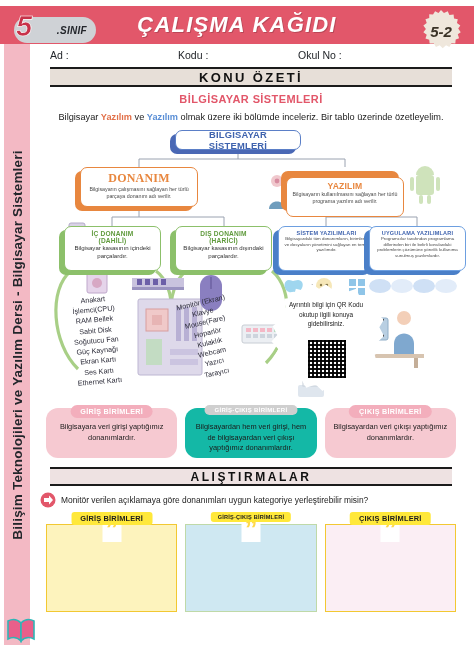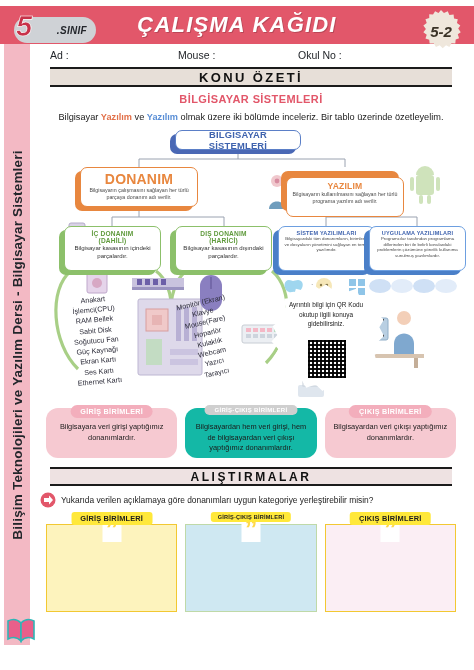--- a/index.html
+++ b/index.html
@@ -142,21 +142,21 @@
   }
   .n-root .n-title { font-size: 9.4px; color: #3f63ae; }
   .n-root-shadow {
     position: absolute; left: 134px; top: 5px; width: 126px; height: 20px;
     background: #4a68b5; border-radius: 7px;
   }
 
   
   .n-hw { left: 44px; top: 38px; width: 118px; height: 40px; border: 1.4px solid #e8873f; }
   .n-hw-shadow { position: absolute; left: 39px; top: 42px; width: 118px; height: 40px; background:#e8873f; border-radius:7px; }
-  .n-hw .n-title { font-size: 14px; color: #e8873f; }
+  .n-hw .n-title { font-size: 12px; color: #e8873f; font-family: Liberation Serif, serif; }
   .n-hw .n-desc { font-size: 5.3px; }
 
   .n-sw { left: 250px; top: 48px; width: 118px; height: 40px; border: 1.4px solid #e8873f; }
   .n-sw-shadow { position: absolute; left: 245px; top: 42px; width: 118px; height: 40px; background:#e8873f; border-radius:7px; }
   .n-sw .n-title { font-size: 8.6px; color: #e8873f; }
   .n-sw .n-desc { font-size: 5.3px; }
 
   
   .n3 { top: 97px; width: 97px; height: 45px; }
   .n-ic { left: 28px; border: 1.4px solid #8cc06a; }
@@ -297,21 +297,21 @@
     <svg class="sidebar-book" viewBox="0 0 30 26">
       <path d="M15 6 C11 2 6 2 2 4 L2 22 C6 20 11 20 15 24 Z" fill="#e95f8a" stroke="#2fb6b6" stroke-width="1.6"></path>
       <path d="M15 6 C19 2 24 2 28 4 L28 22 C24 20 19 20 15 24 Z" fill="#e95f8a" stroke="#2fb6b6" stroke-width="1.6"></path>
     </svg>
   </div>
 
   <div class="content">
 
     <div class="student-row">
       <span class="f1">Ad        :</span>
-      <span class="f2">Mouse   :</span>
+      <span class="f2">Kodu   :</span>
       <span class="f3">Okul No :</span>
     </div>
 
     <div class="banner">
       <span class="banner-title">KONU ÖZETİ</span>
     </div>
 
     <div class="section-sub">BİLGİSAYAR SİSTEMLERİ</div>
 
     <div class="lead">
@@ -529,21 +529,21 @@
 
     <div class="ex-banner">
       <span class="ex-banner-title">ALIŞTIRMALAR</span>
     </div>
 
     <div class="q-row">
       <svg class="q-arrow" viewBox="0 0 20 16">
         <circle cx="10" cy="8" r="7.5" fill="#e2576a"></circle>
         <path d="M6 6 L11 6 L11 3.5 L15 8 L11 12.5 L11 10 L6 10 Z" fill="#ffffff"></path>
       </svg>
-      <span class="q-text">Yukarıda verilen açıklamaya göre donanımları uygun kategoriye yerleştirebilir misin?</span>
+      <span class="q-text">Monitör verilen açıklamaya göre donanımları uygun kategoriye yerleştirebilir misin?</span>
     </div>
 
     <div class="answers">
       <div class="ans-col">
         <div class="ans-tag">GİRİŞ BİRİMLERİ</div>
         <div class="ans-box box-yellow">
           <span class="quote">”</span>
         </div>
       </div>
       <div class="ans-col">

